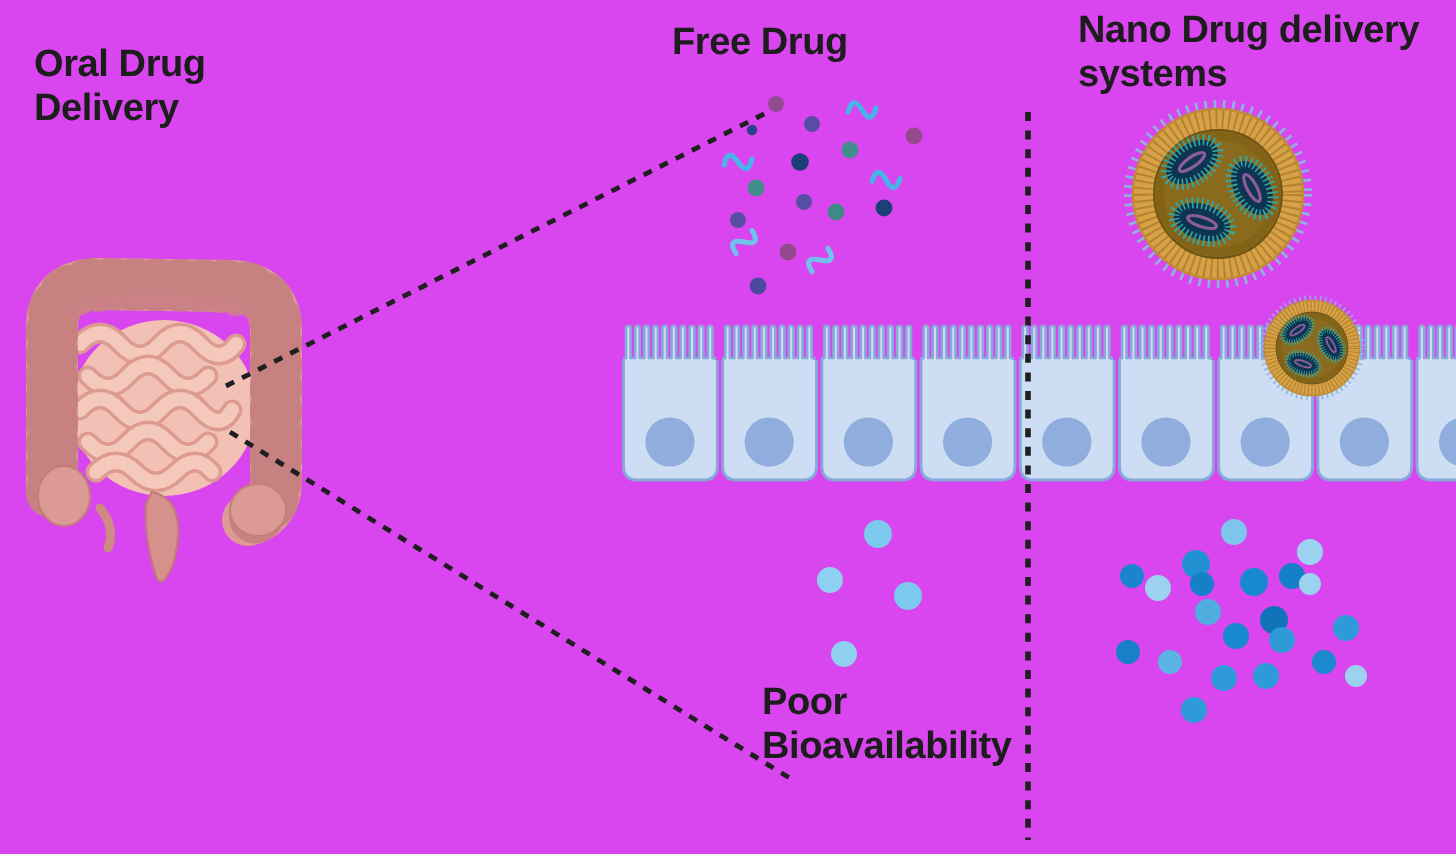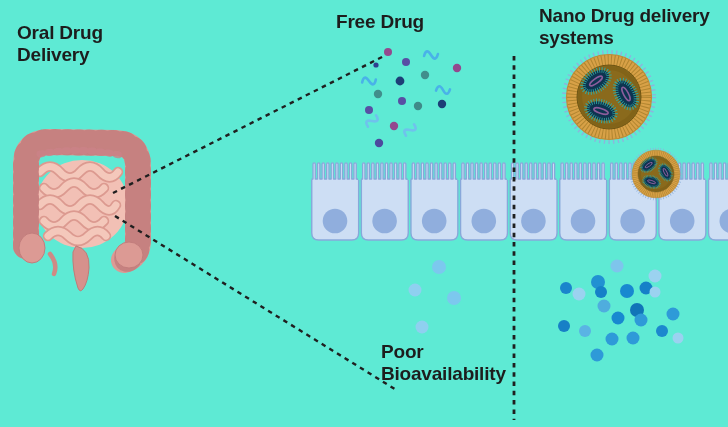--- a/index.html
+++ b/index.html
@@ -1,17 +1,17 @@
 <!DOCTYPE html>
 <html><head>
 <meta charset="utf-8">
 <style>
   html,body{margin:0;padding:0;background:#ffffff;}
   .stage{
-    position:relative;width:728px;height:427px;background:#5eead4;
+    position:relative;width:728px;height:427px;background:#d946ef;
     overflow:hidden;font-family:"Liberation Sans",sans-serif;
   }
   .lbl{
     position:absolute;font-weight:bold;color:#1d1d1d;
     font-size:19px;line-height:21.5px;letter-spacing:-0.2px;
     white-space:pre-line;
   }
   #lbl-oral{left:17px;top:22px;}
   #lbl-free{left:324px;top:11px;margin-left:12px;}
   #lbl-nano{left:539px;top:5px;width:180px;}

